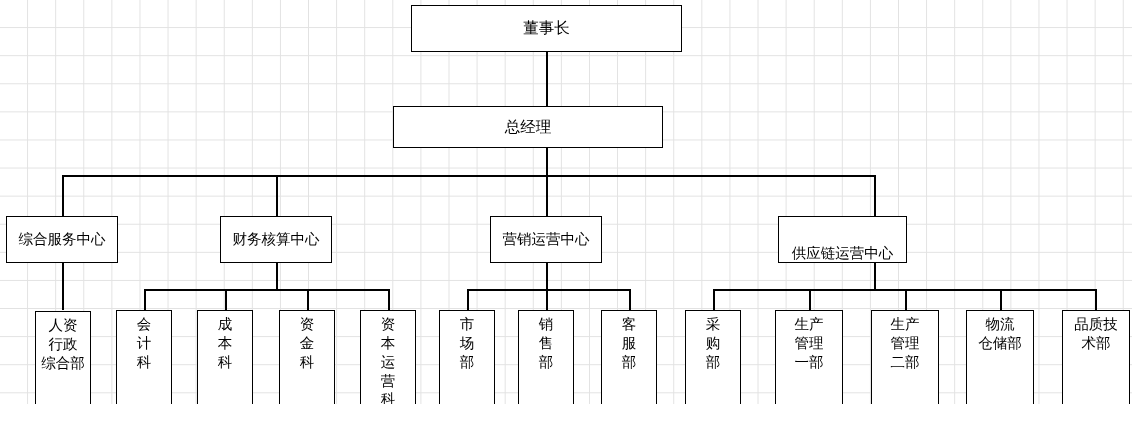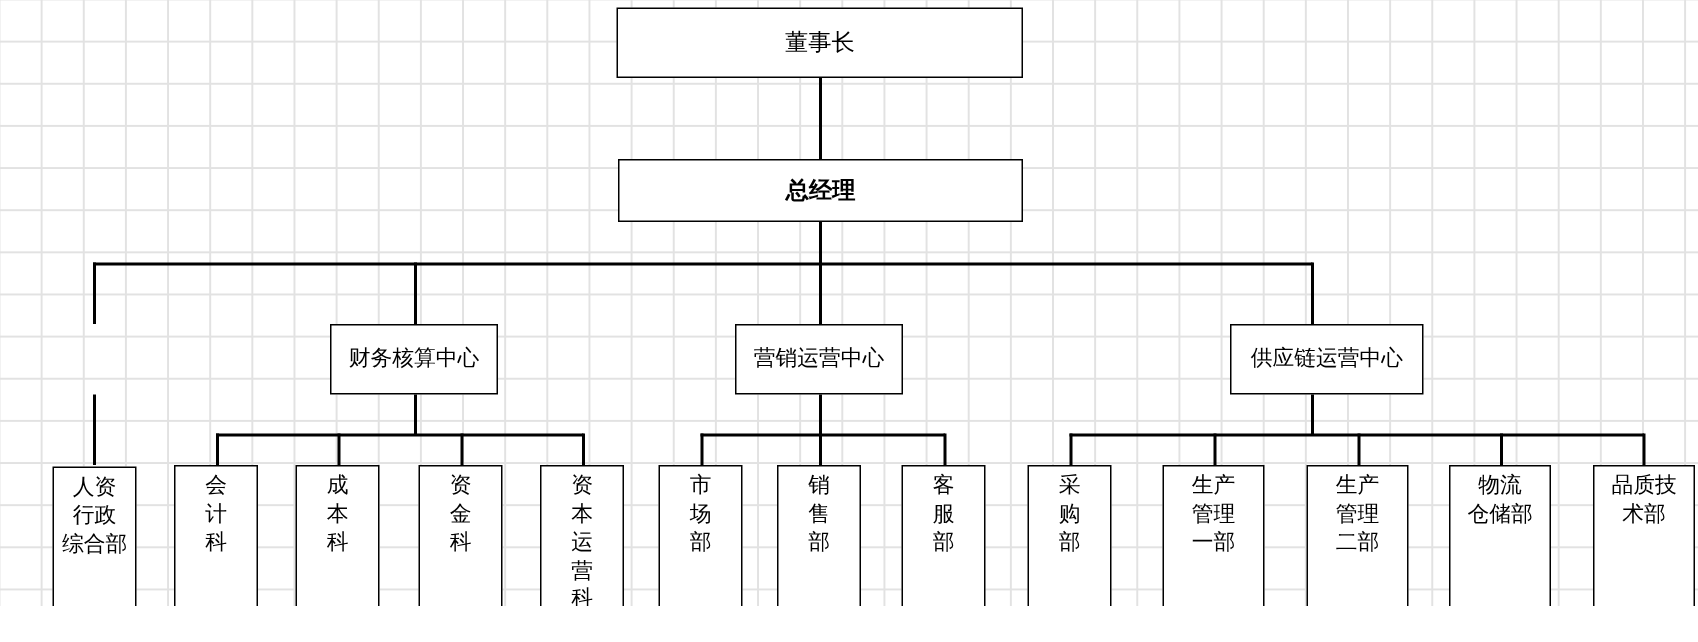--- a/index.html
+++ b/index.html
@@ -57,40 +57,43 @@
 <body>
 
 <div id="canvas">
 
   <div class="node top" style="left:411px; top:5px; width:271px; height:47px;">
     <span class="label">董事长</span>
   </div>
 
   <div class="conn v" style="left:546px; top:52px; height:54px;"></div>
 
-  <div class="node top" style="left:412px; top:106px; width:270px; height:42px;font-weight:bold;">
+  <div class="node top" style="left:393px; top:106px; width:270px; height:42px;">
     <span class="label">总经理</span>
   </div>
 
   <div class="conn v" style="left:546px; top:148px; height:28px;"></div>
 
   <div class="conn h" style="left:62px; top:175px; width:813px;"></div>
 
   <div class="conn v" style="left:62px; top:175px; height:41px;"></div>
   <div class="conn v" style="left:276px; top:175px; height:41px;"></div>
   <div class="conn v" style="left:546px; top:175px; height:41px;"></div>
   <div class="conn v" style="left:874px; top:175px; height:41px;"></div>
 
+  <div class="node level2" style="left:6px; top:216px; width:112px; height:47px;">
+    <span class="label">综合服务中心</span>
+  </div>
   <div class="node level2" style="left:490px; top:216px; width:112px; height:47px;">
     <span class="label">营销运营中心</span>
   </div>
   <div class="node level2" style="left:220px; top:216px; width:112px; height:47px;">
     <span class="label">财务核算中心</span>
   </div>
-  <div class="node level2" style="left:820px; top:216px; width:129px; height:47px;">
+  <div class="node level2" style="left:778px; top:216px; width:129px; height:47px;align-items:flex-end;">
     <span class="label">供应链运营中心</span>
   </div>
 
   <div class="conn v" style="left:62px; top:263px; height:47px;"></div>
 
   <div class="conn v" style="left:276px; top:263px; height:27px;"></div>
   <div class="conn h" style="left:144px; top:289px; width:245px;"></div>
   <div class="conn v" style="left:144px; top:289px; height:21px;"></div>
   <div class="conn v" style="left:225px; top:289px; height:21px;"></div>
   <div class="conn v" style="left:307px; top:289px; height:21px;"></div>

